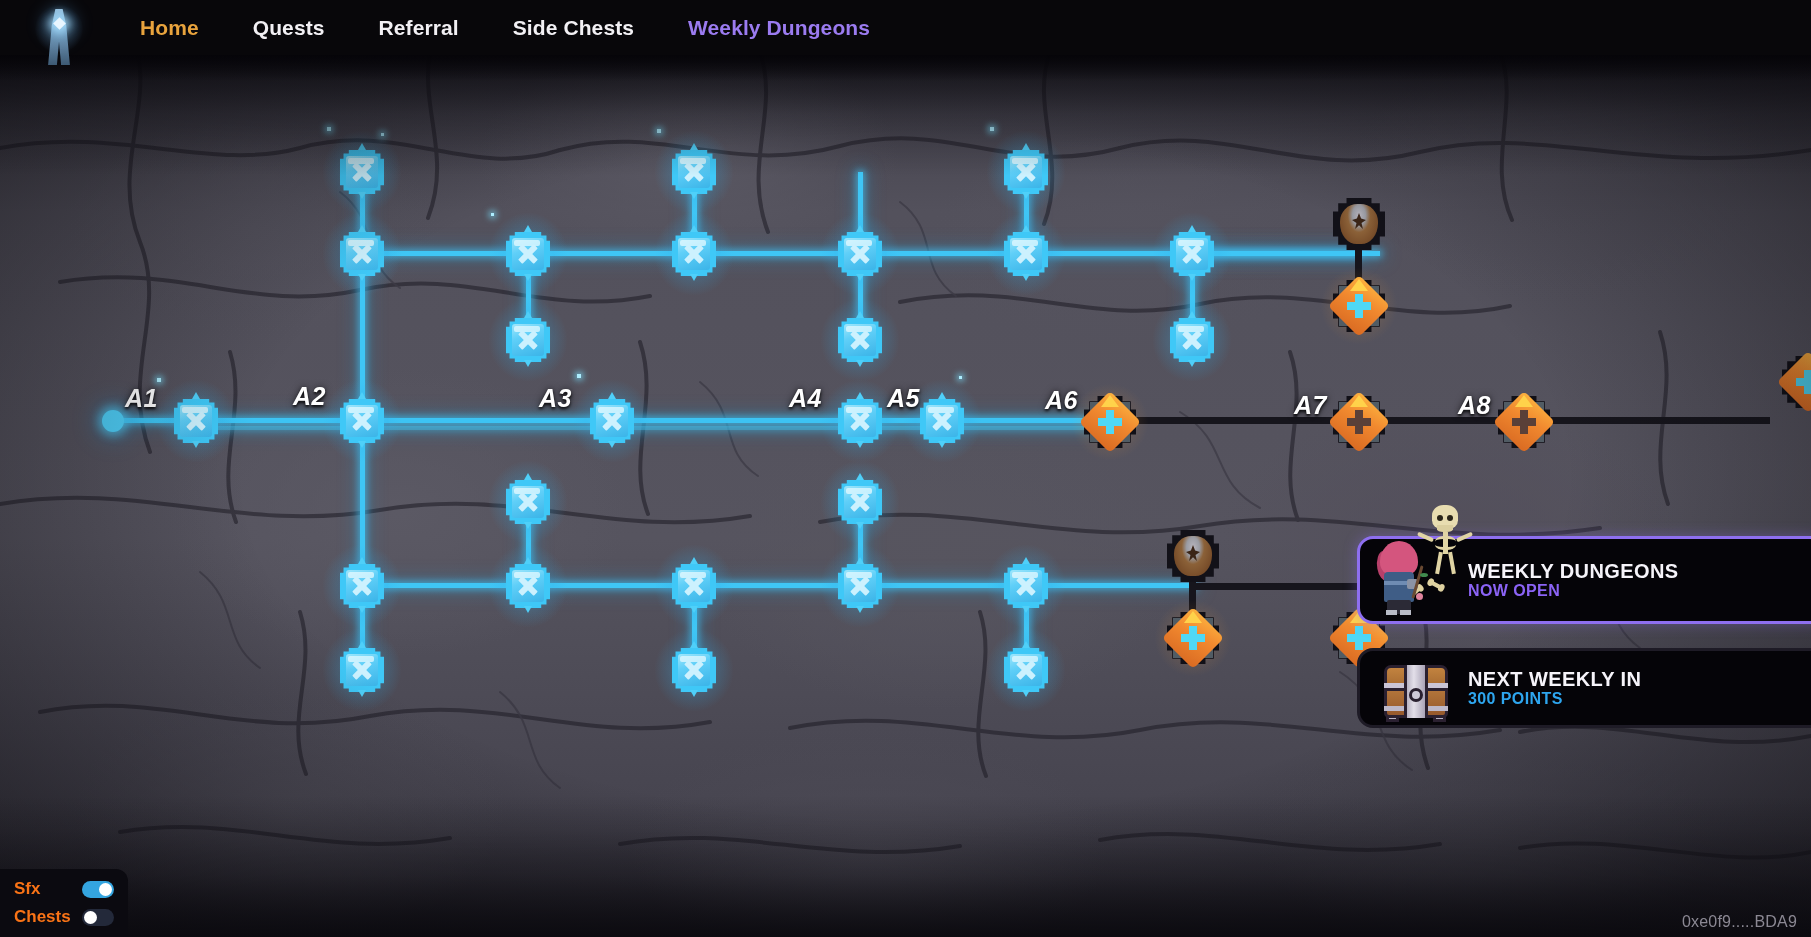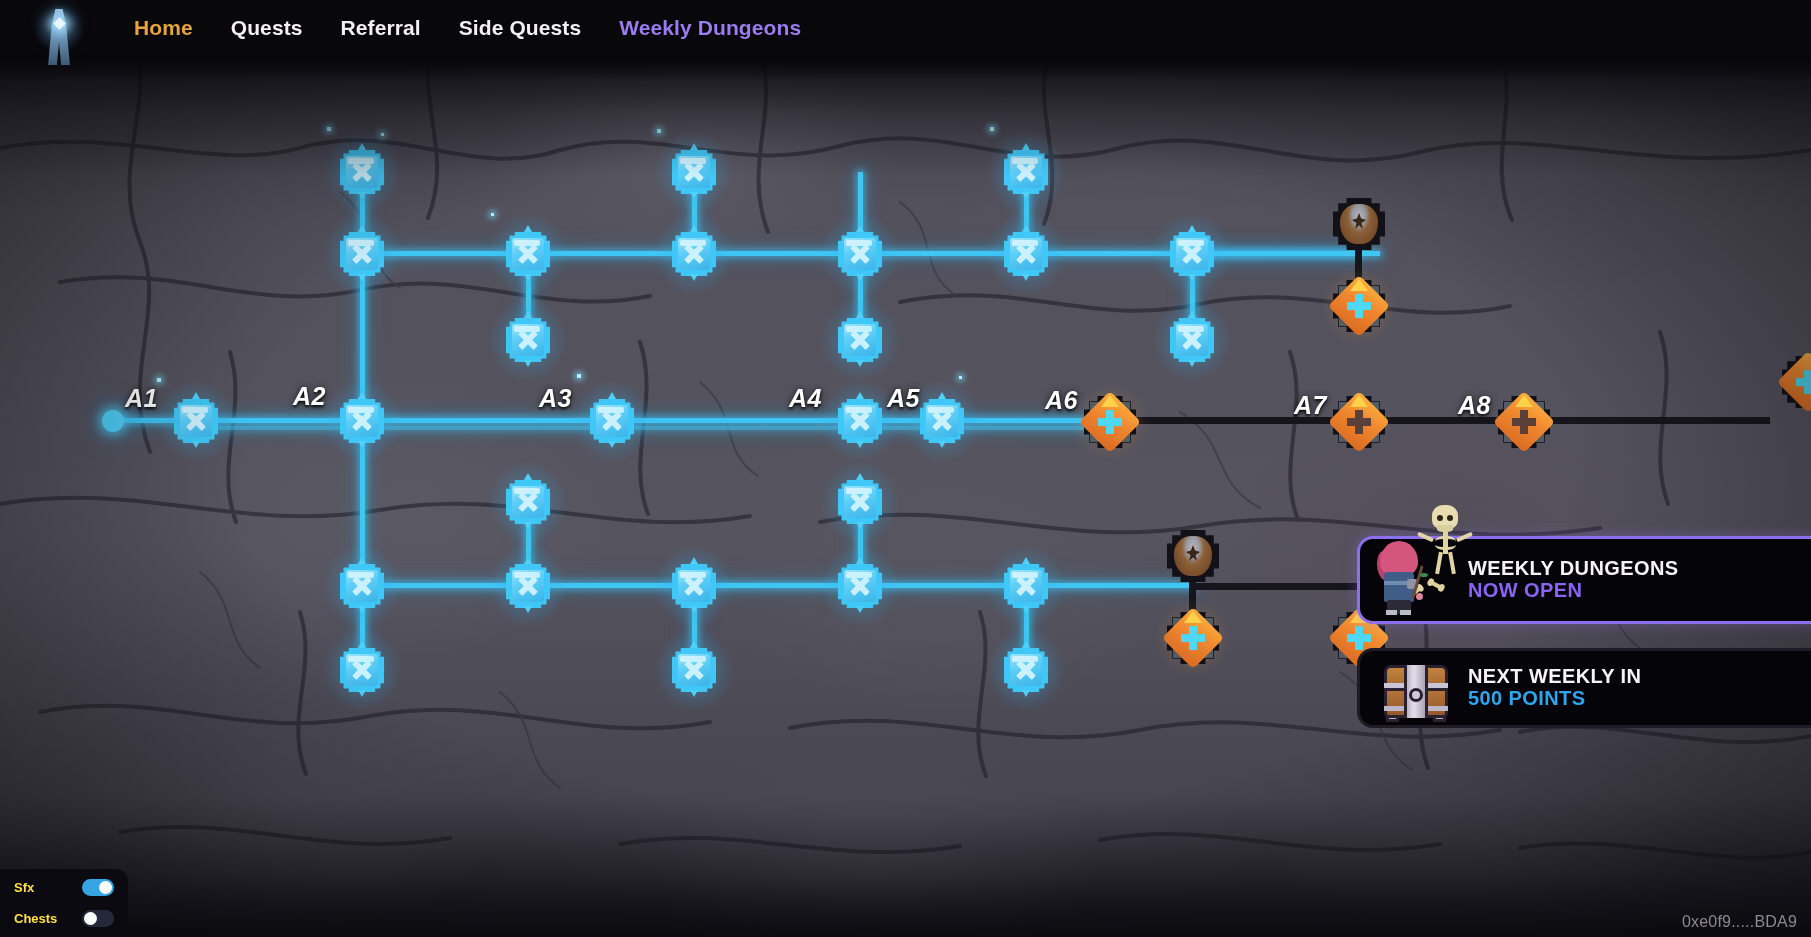--- a/index.html
+++ b/index.html
@@ -64,25 +64,25 @@
     left: 22px; top: 22px;
     width: 9px; height: 9px;
     background: #e8f6ff;
     box-shadow: 0 0 8px 4px rgba(170,225,255,0.85), 0 0 18px 8px rgba(90,170,230,0.45);
     transform: rotate(45deg);
   }
 
   
   #nav {
     position: absolute;
-    left: 134px; top: 0;
+    left: 140px; top: 0;
     height: 55px;
     display: flex;
     align-items: center;
-    gap: 38px;
+    gap: 54px;
   }
   .nav-item {
     font-size: 21px;
     font-weight: 600;
     color: #f2f0f4;
     letter-spacing: 0.1px;
     cursor: pointer;
     white-space: nowrap;
   }
   .nav-item.active-home { color: #e8a33d; }
@@ -442,21 +442,21 @@
     justify-content: center;
     line-height: 1.08;
   }
   .toast-line1 {
     font-size: 20px;
     font-weight: 700;
     color: #f6f4fa;
     letter-spacing: 0.4px;
   }
   .toast-line2 {
-    font-size: 20px;
+    font-size: 16px;
     font-weight: 700;
     letter-spacing: 0.4px;
   }
   .accent-purple { color: #8b63f5; }
   .accent-blue   { color: #2ea6ef; }
 
   
   .hero {
     position: absolute;
     left: 16px; bottom: 6px;
@@ -659,23 +659,23 @@
     display: flex;
     flex-direction: column;
     justify-content: space-between;
   }
   .audio-row {
     display: flex;
     align-items: center;
     justify-content: space-between;
   }
   .audio-label {
-    font-size: 13px;
+    font-size: 17px;
     font-weight: 600;
-    color: #fde047;
+    color: #f97316;
   }
   .toggle {
     width: 32px; height: 17px;
     border-radius: 10px;
     position: relative;
     cursor: pointer;
     flex: 0 0 32px;
   }
   .toggle.on  { background: #34a5e0; }
   .toggle.off { background: #23293a; }
@@ -708,21 +708,21 @@
     <div class="logo-wrap">
       <div class="logo-glow"></div>
       <div class="logo-tower"></div>
       <div class="logo-gem"></div>
     </div>
 
     <nav id="nav">
       <div class="nav-item active-home">Home</div>
       <div class="nav-item">Quests</div>
       <div class="nav-item">Referral</div>
-      <div class="nav-item">Side Quests</div>
+      <div class="nav-item">Side Chests</div>
       <div class="nav-item active-page">Weekly Dungeons</div>
     </nav>
 
   </div>
   <div id="header-shadow"></div>
 
   <div id="map">
     <div class="cave-base"></div>
 
     <div class="cracks">
@@ -1191,21 +1191,21 @@
         <div class="chest-strap-t"></div>
         <div class="chest-strap-b"></div>
         <div class="chest-band"></div>
         <div class="chest-lock"></div>
         <div class="chest-foot-l"></div>
         <div class="chest-foot-r"></div>
       </div>
     </div>
     <div class="toast-text">
       <span class="toast-line1">NEXT WEEKLY IN</span>
-      <span class="toast-line2 accent-blue">500 POINTS</span>
+      <span class="toast-line2 accent-blue">300 POINTS</span>
     </div>
   </div>
 
   <div id="audio-panel">
     <div class="audio-row">
       <span class="audio-label">Sfx</span>
       <div class="toggle on">
         <div class="knob"></div>
       </div>
     </div>

